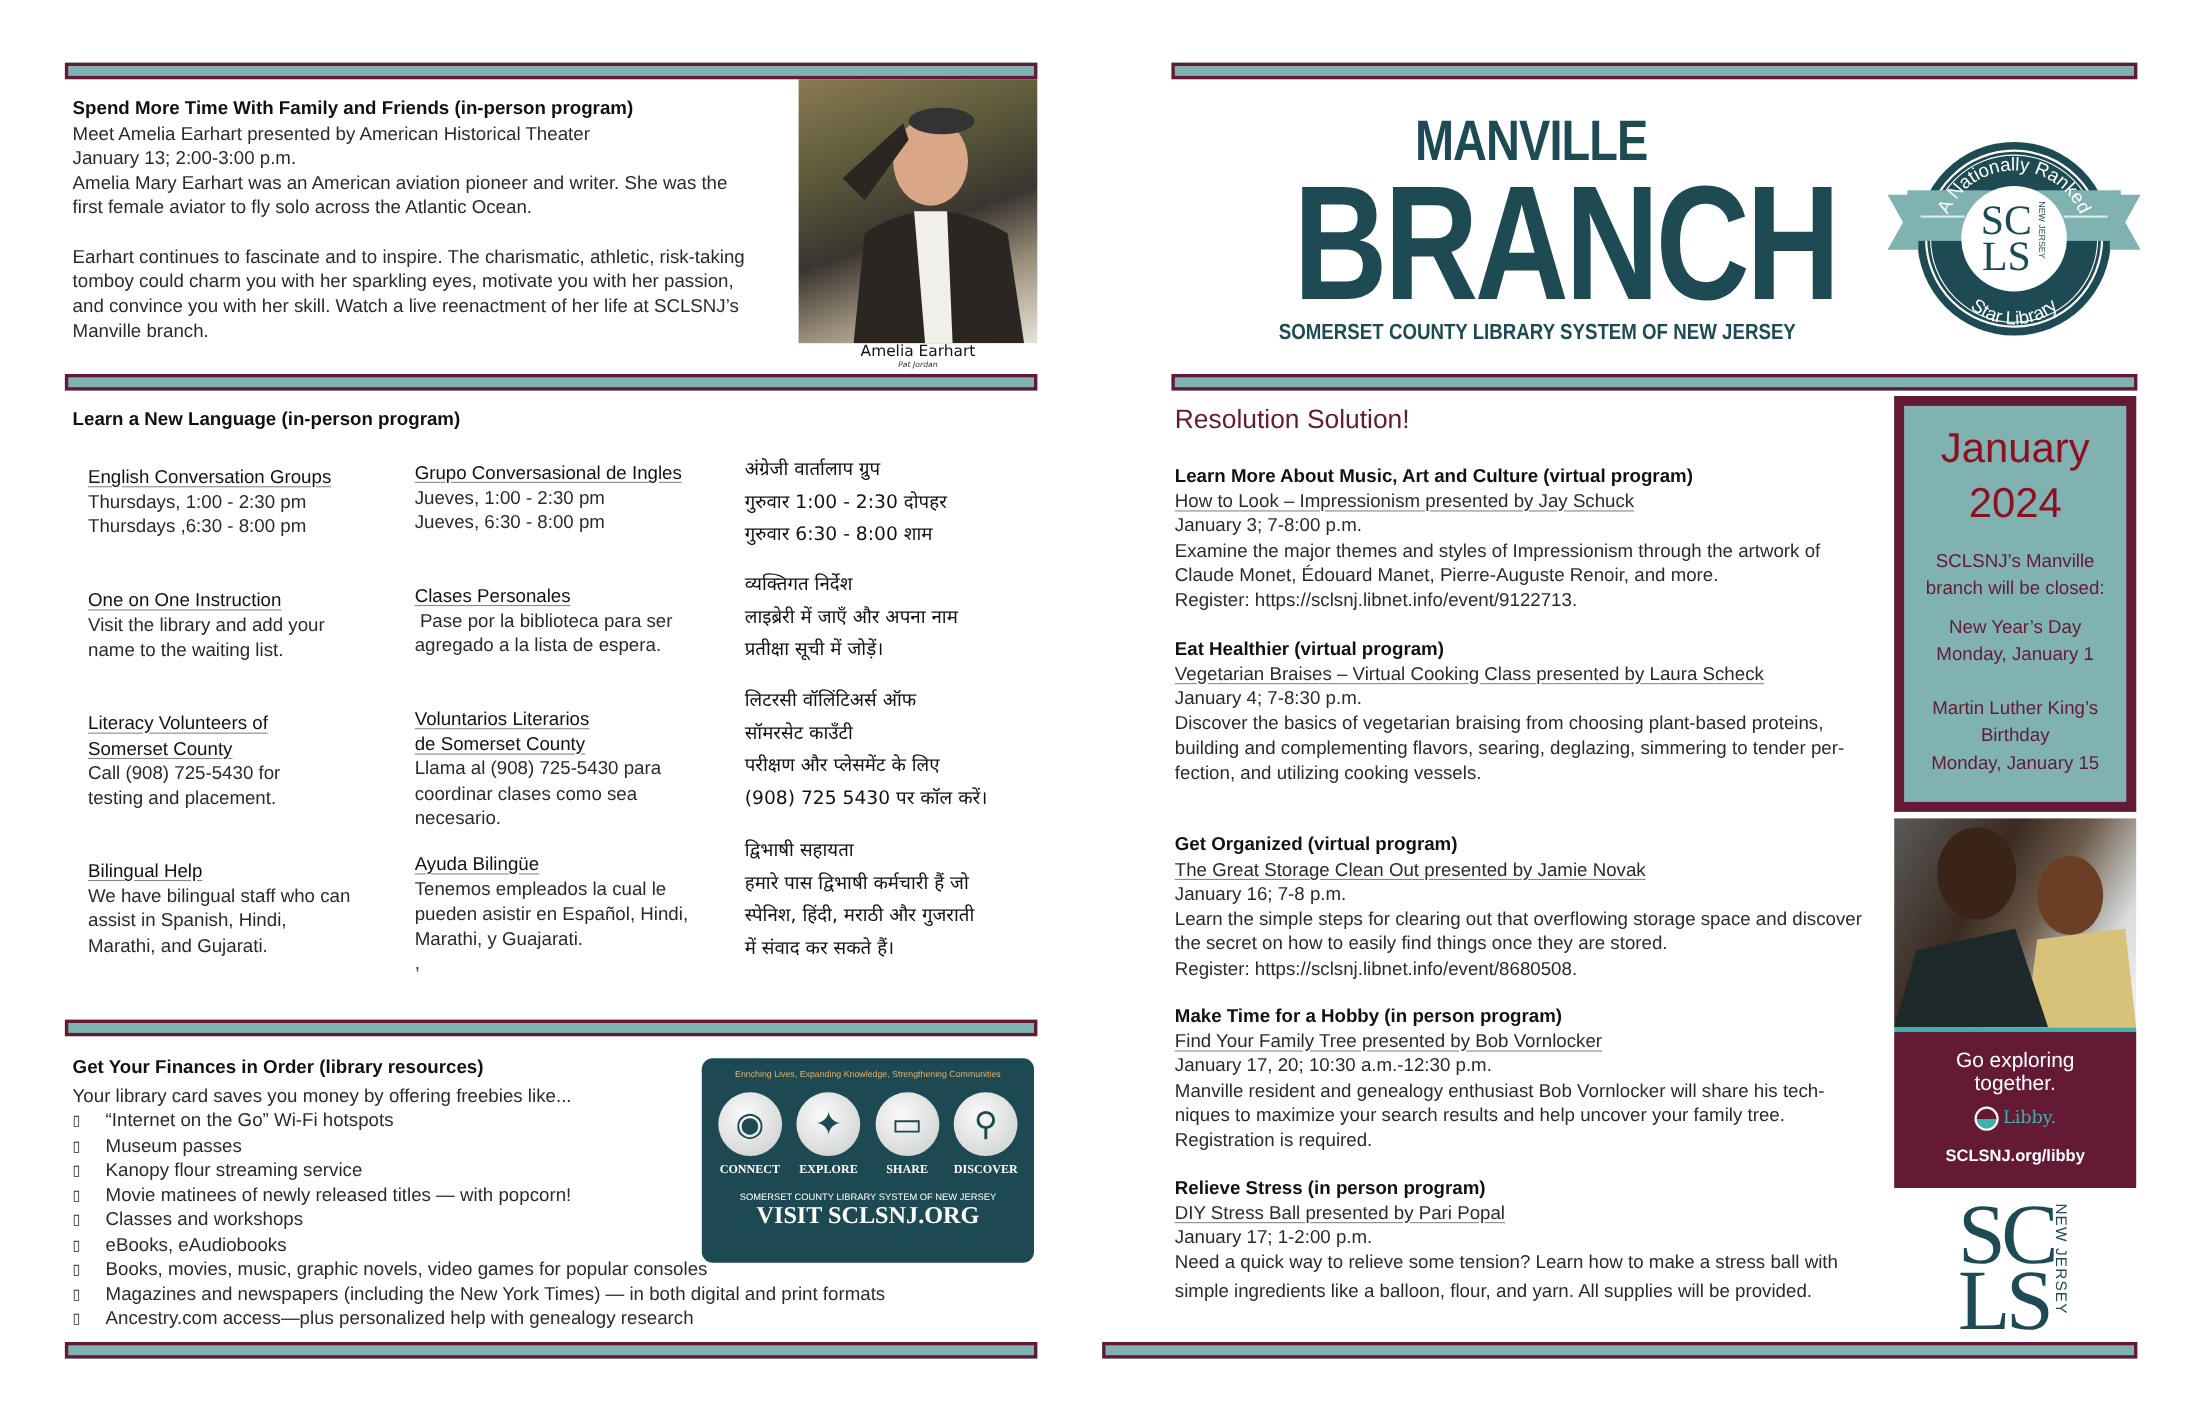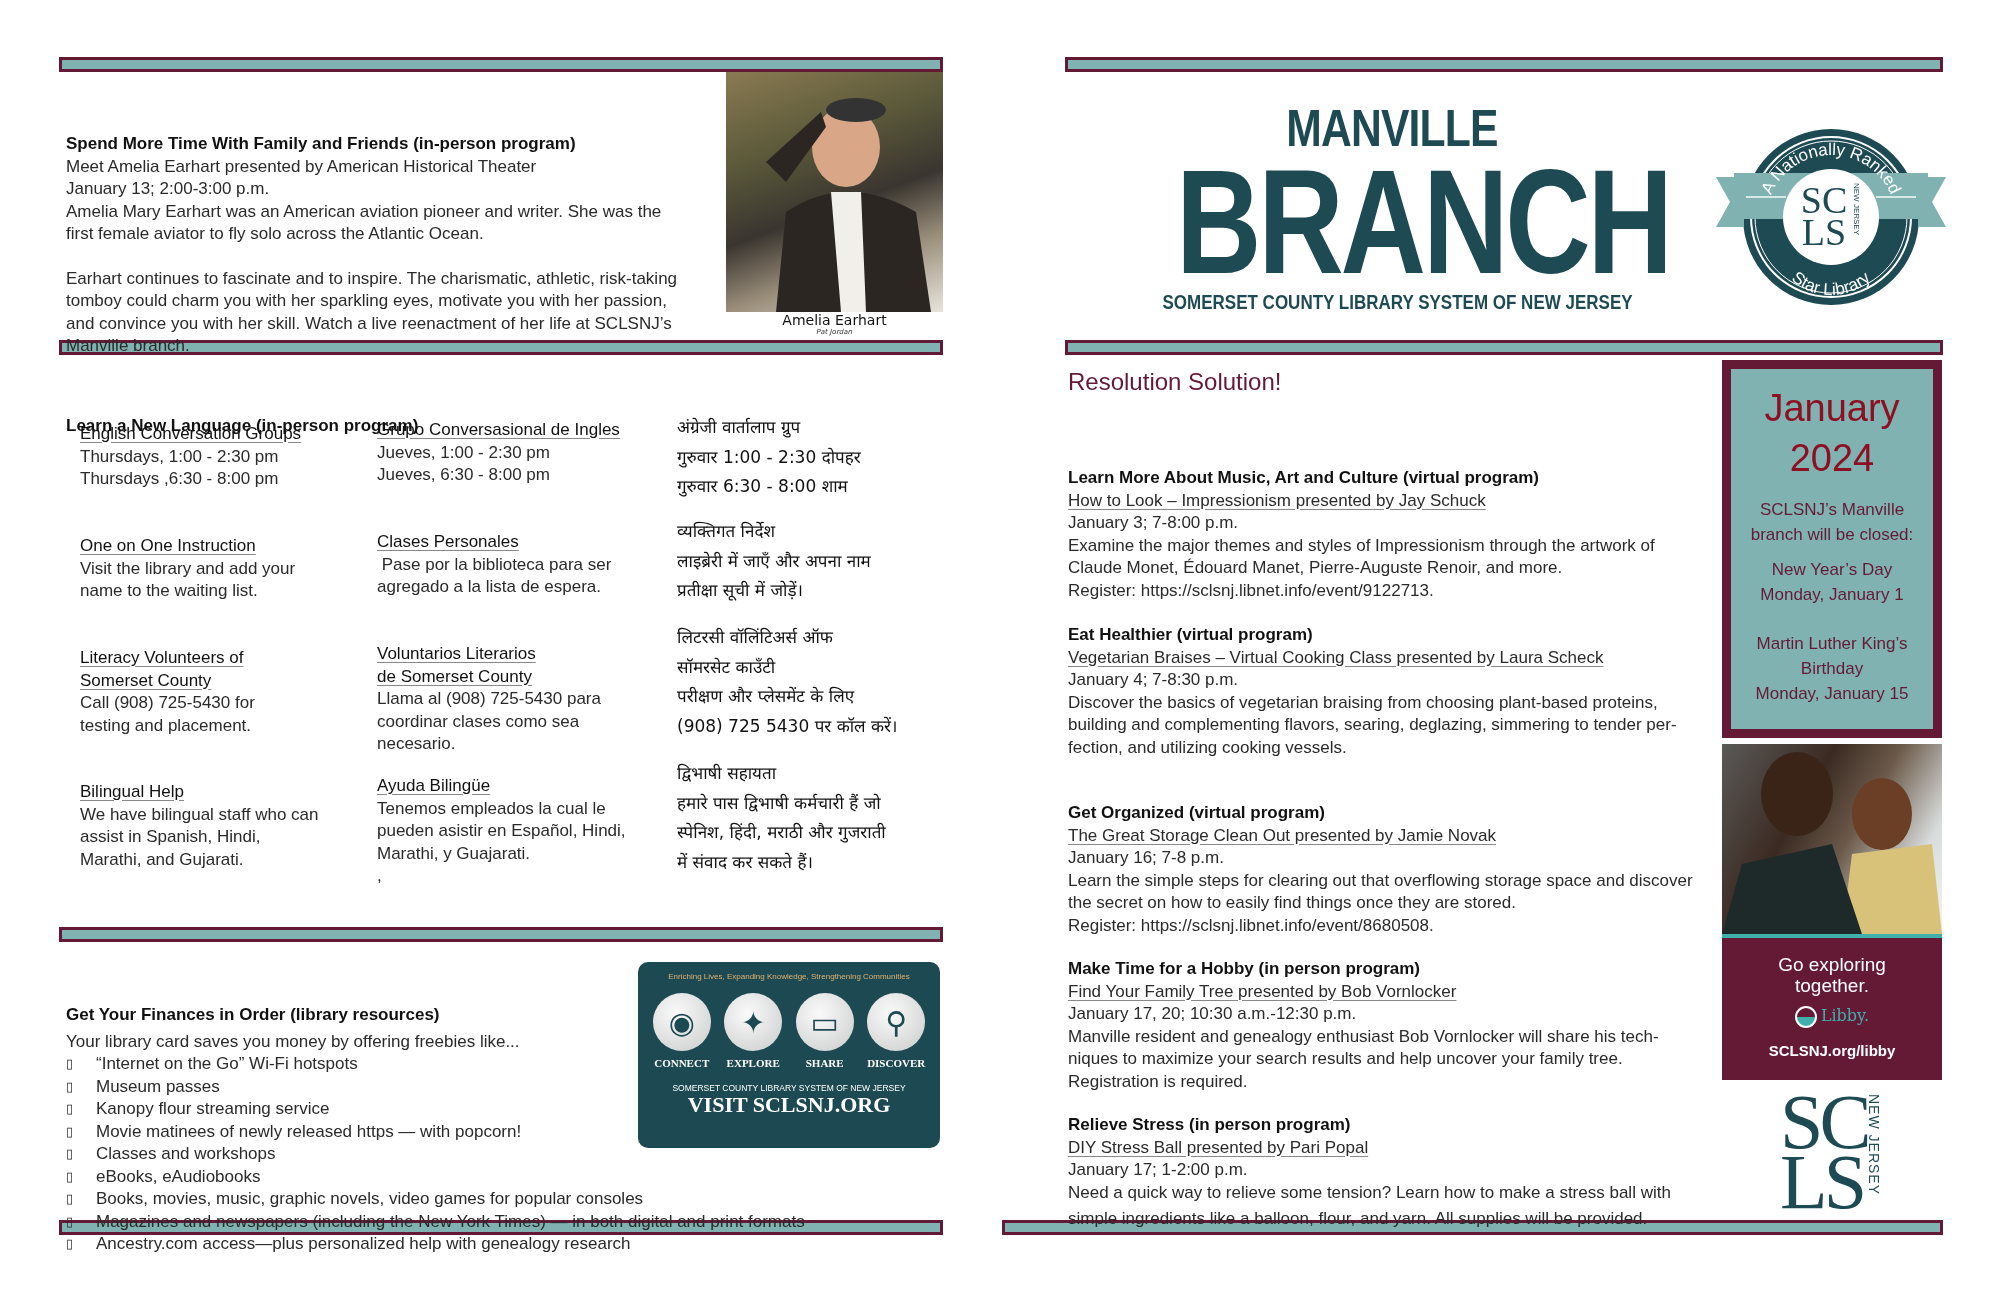--- a/index.html
+++ b/index.html
@@ -1,20 +1,20 @@
 <!DOCTYPE html>
 <html><head>
 <meta charset="utf-8">
 <style>
   * { box-sizing: border-box; margin: 0; padding: 0; }
   body { width: 2000px; height: 1294px; background: #fff; position: relative; overflow: hidden;
          font-family: "Liberation Serif", serif; color: #222; }
   .abs { position: absolute; }
   .bar { position: absolute; height: 15px; background: #7fb2b0; border: 3px solid #641a35; }
-  .txt { font-family: "Liberation Sans", sans-serif; font-size: 17px; line-height: 22.5px; color: #2a2a2a; margin-top: 45px; }
+  .txt { font-family: "Liberation Sans", sans-serif; font-size: 17px; line-height: 22.5px; color: #2a2a2a; }
   .h { font-weight: normal; color: #111; }
   .u { text-decoration: underline; text-decoration-color: #888; text-underline-offset: 3px; }
   .blk { position: absolute; }
   .lang { font-family: "Liberation Sans", sans-serif; font-size: 17px; line-height: 22.5px; color: #2a2a2a; }
   .hindi { font-family: "DejaVu Sans", sans-serif; font-size: 17px; line-height: 29.5px; color: #111; }
   .photo1 { background: linear-gradient(160deg,#8a7a52 0%,#5c5a3a 30%,#3a3530 55%,#9a8e7a 75%,#e8e4dc 100%); }
   .cap { font-family: "DejaVu Sans", sans-serif; text-align: center; }
   .list li { list-style: none; display: flex; }
   .list .bul { width: 30px; flex: none; font-size: 13px; }
   .visit { background: #1d4a52; border-radius: 10px; color: #fff; text-align: center; }
@@ -149,21 +149,21 @@
     <li>
         <span class="bul">▯</span>
         <span>Museum passes</span>
       </li>
     <li>
         <span class="bul">▯</span>
         <span>Kanopy flour streaming service</span>
       </li>
     <li>
         <span class="bul">▯</span>
-        <span>Movie matinees of newly released https — with popcorn!</span>
+        <span>Movie matinees of newly released titles — with popcorn!</span>
       </li>
     <li>
         <span class="bul">▯</span>
         <span>Classes and workshops</span>
       </li>
     <li>
         <span class="bul">▯</span>
         <span>eBooks, eAudiobooks</span>
       </li>
     <li>

